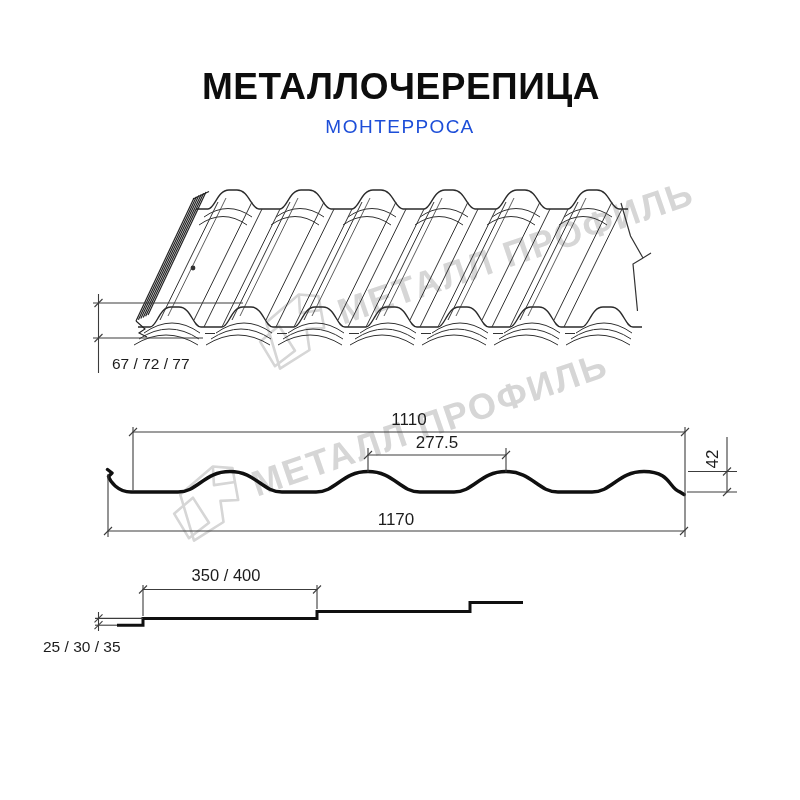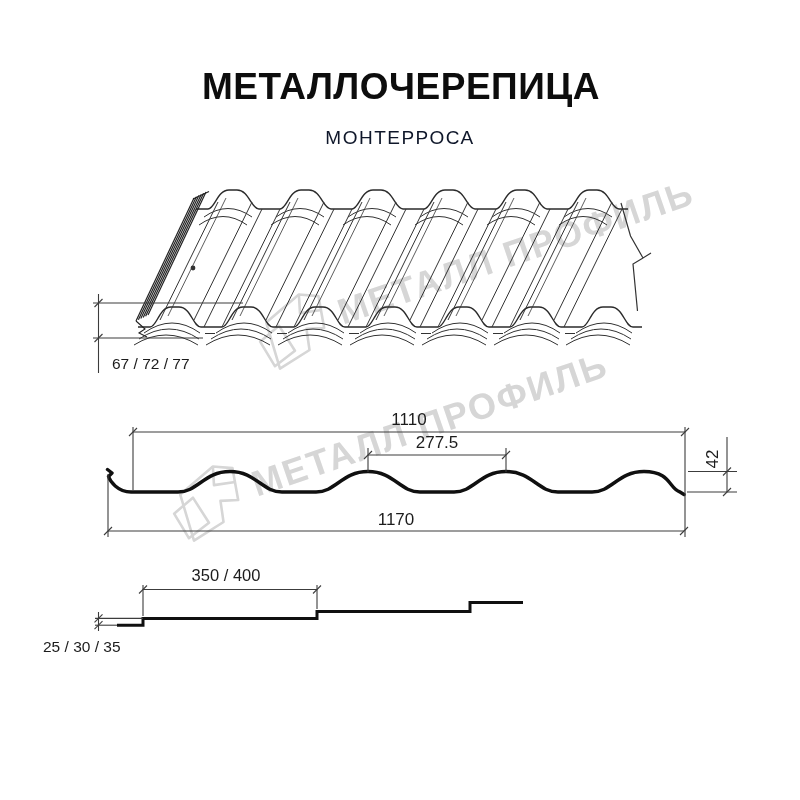--- a/index.html
+++ b/index.html
@@ -5,22 +5,22 @@
   html,body{margin:0;padding:0;}
   body{
     width:800px;height:800px;position:relative;background:#ffffff;overflow:hidden;
     font-family:"Liberation Sans", sans-serif;
   }
   .title{
     position:absolute;left:2px;right:0;top:68px;text-align:center;
     font-size:37px;font-weight:800;letter-spacing:.5px;color:#0d0d0d;line-height:1;
   }
   .subtitle{
-    position:absolute;left:0;right:0;top:128px;text-align:center;
-    font-size:19px;font-weight:500;letter-spacing:1.5px;color:#0f172a;line-height:1;
+    position:absolute;left:0;right:0;top:117px;text-align:center;
+    font-size:19px;font-weight:500;letter-spacing:1.5px;color:#1d4ed8;line-height:1;
   }
   .wm{
     position:absolute;display:flex;align-items:center;gap:10px;
     transform-origin:0 50%;transform:rotate(-19deg);
     color:#d6d6d6;font-size:36px;font-weight:700;letter-spacing:2px;white-space:nowrap;
     z-index:1;user-select:none;
   }
   .wm svg{flex:0 0 auto;}
   #wm1{left:256px;top:305px;}
   #wm2{left:170px;top:477px;}

